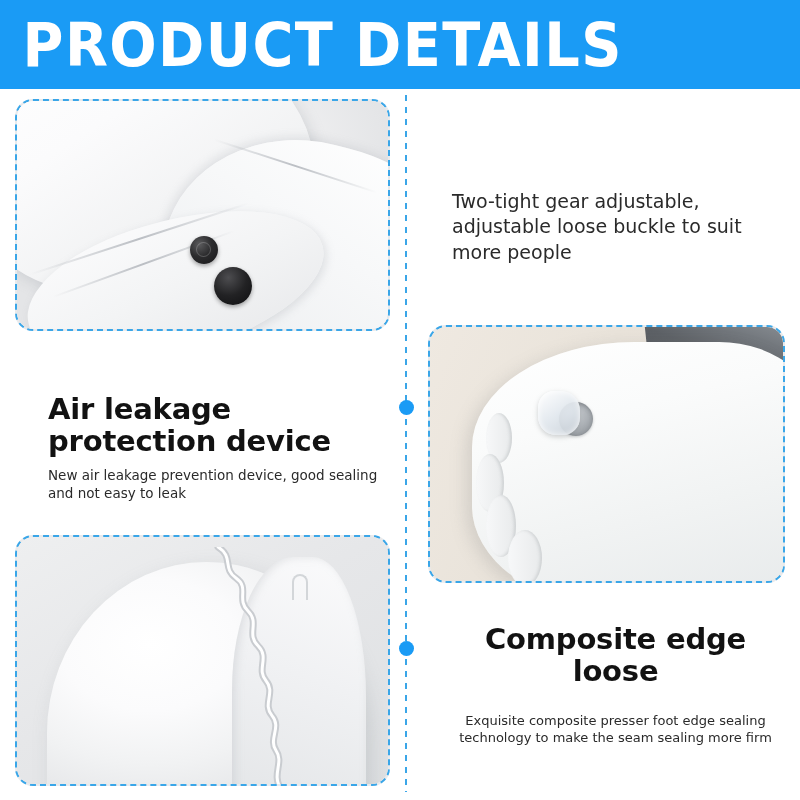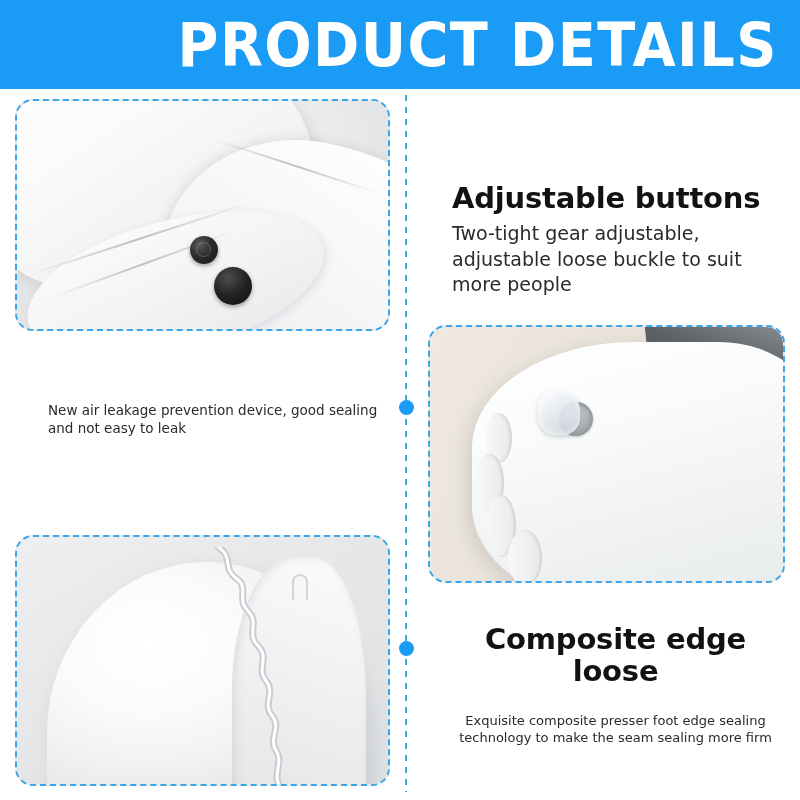--- a/index.html
+++ b/index.html
@@ -22,21 +22,21 @@
   
   .banner {
     position: absolute;
     left: 0;
     top: 0;
     width: 800px;
     height: 89px;
     background: #1a9bf5;
     display: flex;
     align-items: center;
-    justify-content: flex-end;
+    justify-content: flex-start;
   }
   .banner-title {
     color: #ffffff;
     font-family: "DejaVu Sans", sans-serif;
     font-weight: bold;
     font-size: 60px;
     letter-spacing: 1.5px;
     line-height: 1;
     transform: scaleX(0.93);
     white-space: nowrap;
@@ -301,25 +301,28 @@
                  C 96 222, 84 234, 92 248 L 96 260" fill="none" stroke="#c9ccd0" stroke-width="7" stroke-linecap="round"></path>
         <path d="M30 0 C 46 10, 34 22, 48 32 C 62 42, 48 54, 60 66
                  C 72 78, 58 90, 70 102 C 82 114, 68 126, 78 138
                  C 88 150, 74 162, 84 174 C 94 186, 80 198, 88 210
                  C 96 222, 84 234, 92 248 L 96 260" fill="none" stroke="#ffffff" stroke-width="3" stroke-linecap="round"></path>
       </svg>
     </div>
   </div>
 
   <div class="text-block" id="block-buttons">
-    <div class="heading">Adjustable buttons</div>
     <div class="body-text">Two-tight gear adjustable, adjustable loose buckle to suit more people</div>
   </div>
 
   <div class="text-block" id="block-leak">
+    <div class="heading">
+      <div>Air leakage</div>
+      <div>protection device</div>
+    </div>
     <div class="body-text">New air leakage prevention device, good sealing and not easy to leak</div>
   </div>
 
   <div class="text-block" id="block-seal">
     <div class="heading">Composite edge loose</div>
     <div class="body-text">Exquisite composite presser foot edge sealing technology to make the seam sealing more firm</div>
   </div>
 
 </div>
 

